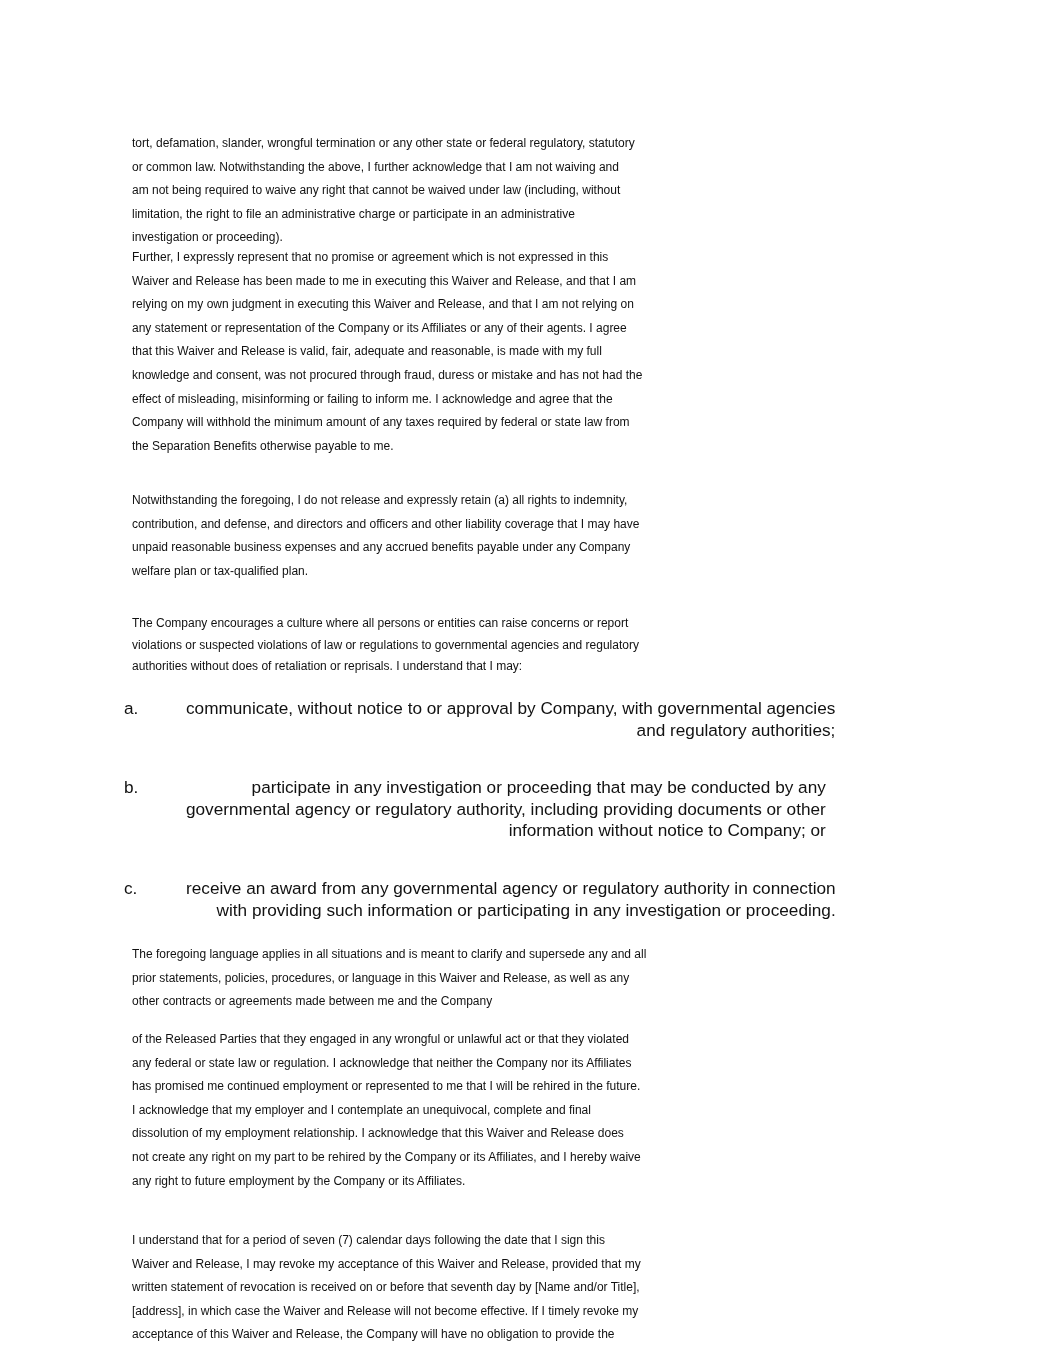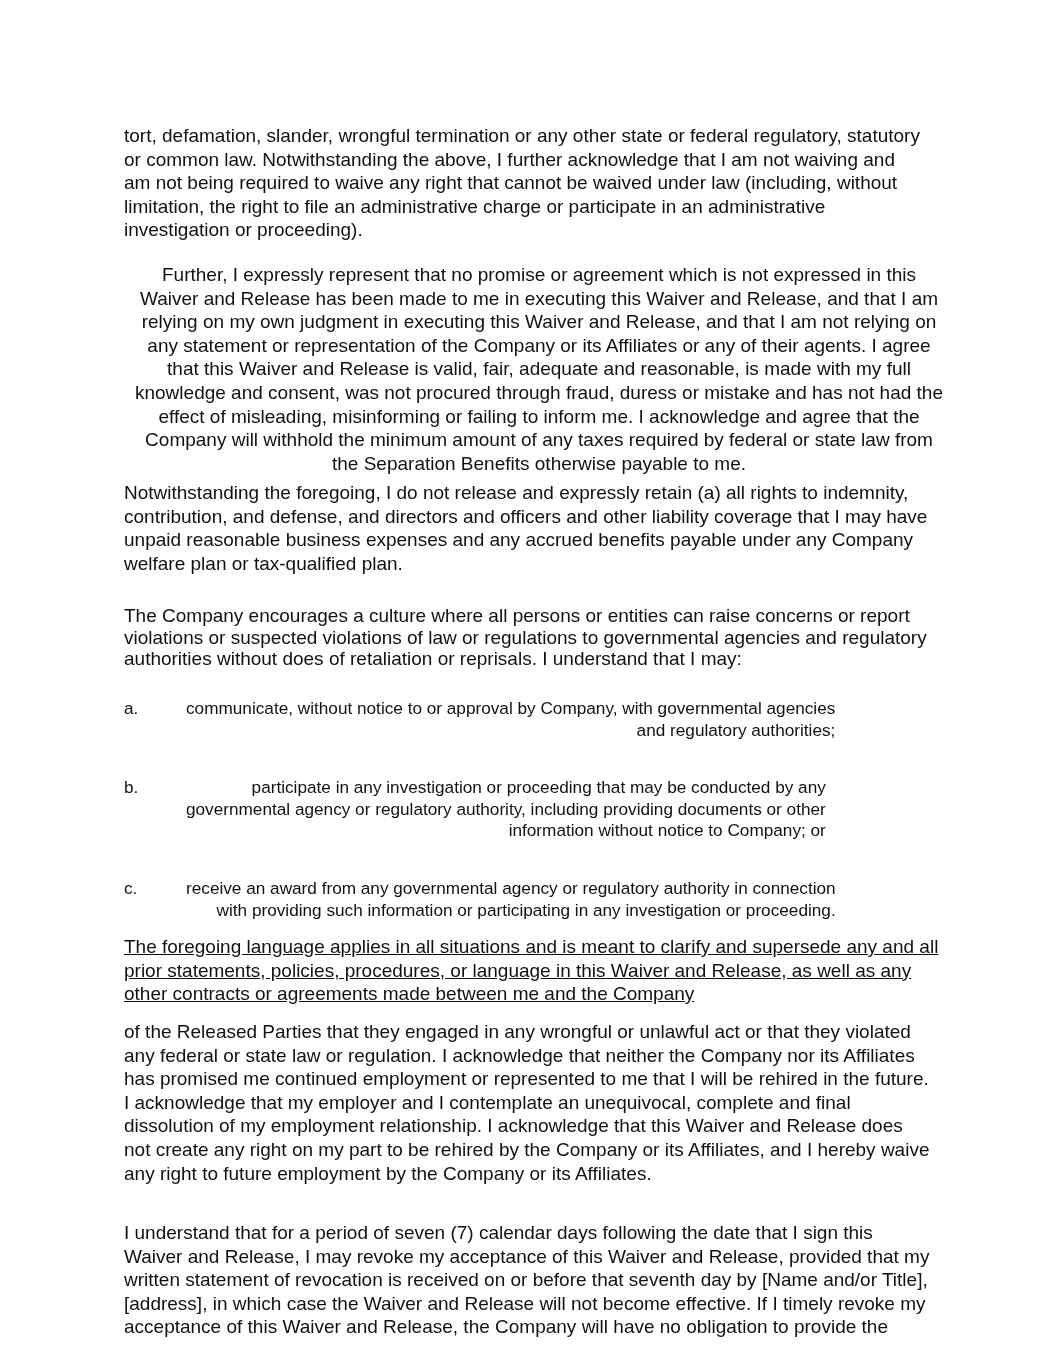--- a/index.html
+++ b/index.html
@@ -20,23 +20,23 @@
       left: 0;
       top: 0;
       width: 1055px;
       height: 1365px;
       background: #ffffff;
     }
     .para {
       position: absolute;
       left: 124px;
       width: 830px;
-      font-size: 19px;
+      font-size: 12px;
       line-height: 23.6px;
-      margin: 0;
+      margin: 8px;
       white-space: nowrap;
     }
     .line {
       display: block;
     }
     .list-item {
       position: absolute;
       left: 124px;
       width: 830px;
       font-size: 17.2px;
@@ -64,21 +64,21 @@
 <div class="page">
 
   <div class="para" style="top:124px;">
     <span class="line">tort, defamation, slander, wrongful termination or any other state or federal regulatory, statutory</span>
     <span class="line">or common law.  Notwithstanding the above, I further acknowledge that I am not waiving and</span>
     <span class="line">am not being required to waive any right that cannot be waived under law (including, without</span>
     <span class="line">limitation, the right to file an administrative charge or participate in an administrative</span>
     <span class="line">investigation or proceeding).</span>
   </div>
 
-  <div class="para" style="top:263px;text-align:center;">
+  <div class="para" style="top:238px;">
     <span class="line">Further, I expressly represent that no promise or agreement which is not expressed in this</span>
     <span class="line">Waiver and Release has been made to me in executing this Waiver and Release, and that I am</span>
     <span class="line">relying on my own judgment in executing this Waiver and Release, and that I am not relying on</span>
     <span class="line">any statement or representation of the Company or its Affiliates or any of their agents.  I agree</span>
     <span class="line">that this Waiver and Release is valid, fair, adequate and reasonable, is made with my full</span>
     <span class="line">knowledge and consent, was not procured through fraud, duress or mistake and has not had the</span>
     <span class="line">effect of misleading, misinforming or failing to inform me.  I acknowledge and agree that the</span>
     <span class="line">Company will withhold the minimum amount of any taxes required by federal or state law from</span>
     <span class="line">the Separation Benefits otherwise payable to me.</span>
   </div>
@@ -114,21 +114,21 @@
   </div>
 
   <div class="list-item" style="top:878px;">
     <span class="list-marker">c.</span>
     <div class="list-text">
       <span class="line">receive an award from any governmental agency or regulatory authority in connection</span>
       <span class="line">with providing such information or participating in any investigation or proceeding.</span>
     </div>
   </div>
 
-  <div class="para" style="top:935px;text-decoration:underline;">
+  <div class="para" style="top:935px;">
     <span class="line">The foregoing language applies in all situations and is meant to clarify and supersede any and all</span>
     <span class="line">prior statements, policies, procedures, or language in this Waiver and Release, as well as any</span>
     <span class="line">other contracts or agreements made between me and the Company</span>
   </div>
 
   <div class="para" style="top:1020px;">
     <span class="line">of the Released Parties that they engaged in any wrongful or unlawful act or that they violated</span>
     <span class="line">any federal or state law or regulation.  I acknowledge that neither the Company nor its Affiliates</span>
     <span class="line">has promised me continued employment or represented to me that I will be rehired in the future.</span>
     <span class="line">I acknowledge that my employer and I contemplate an unequivocal, complete and final</span>

